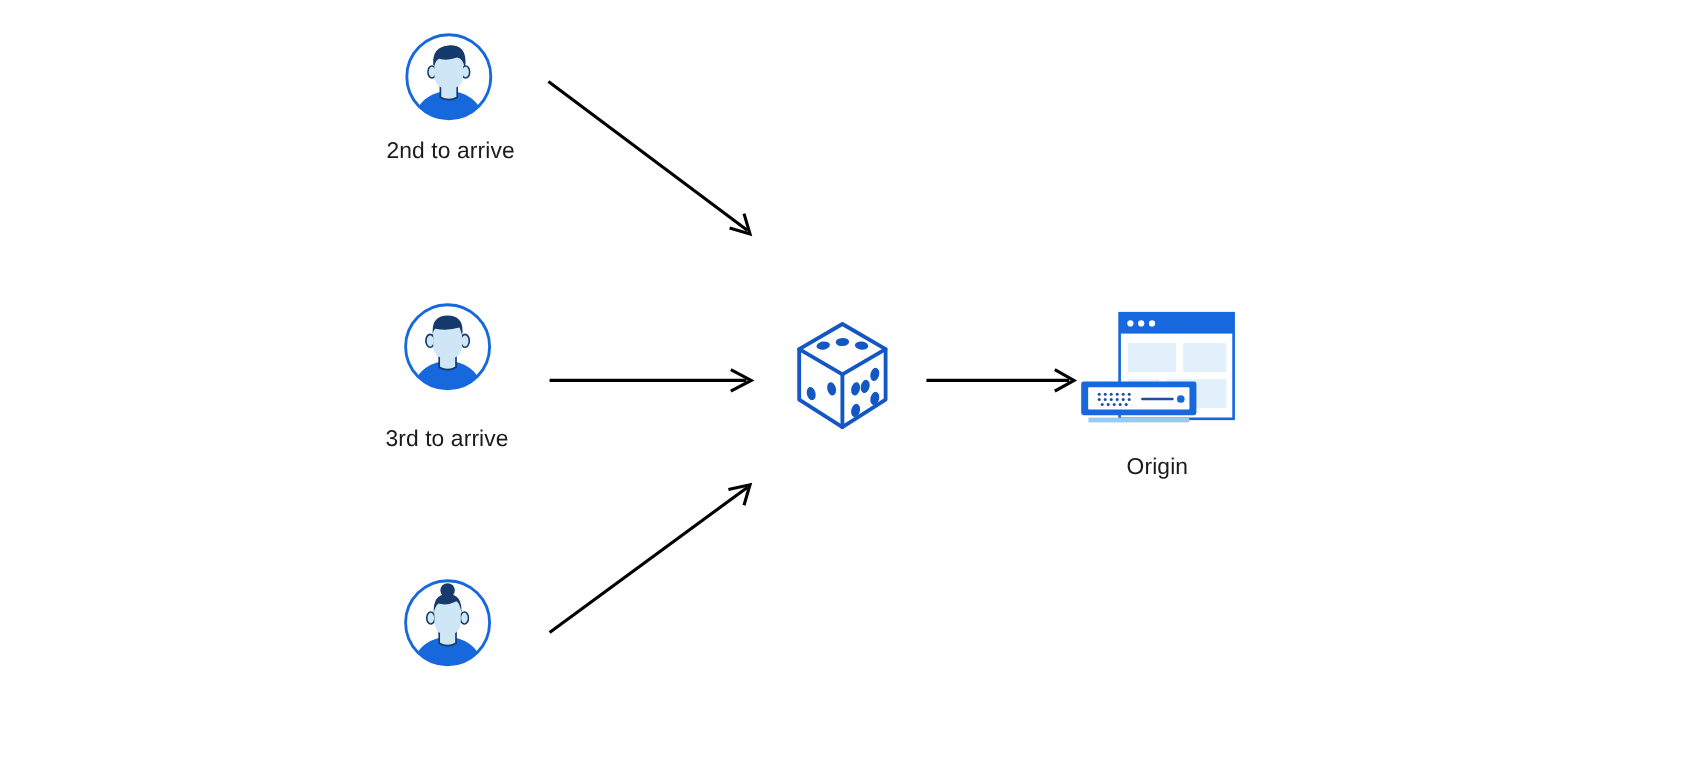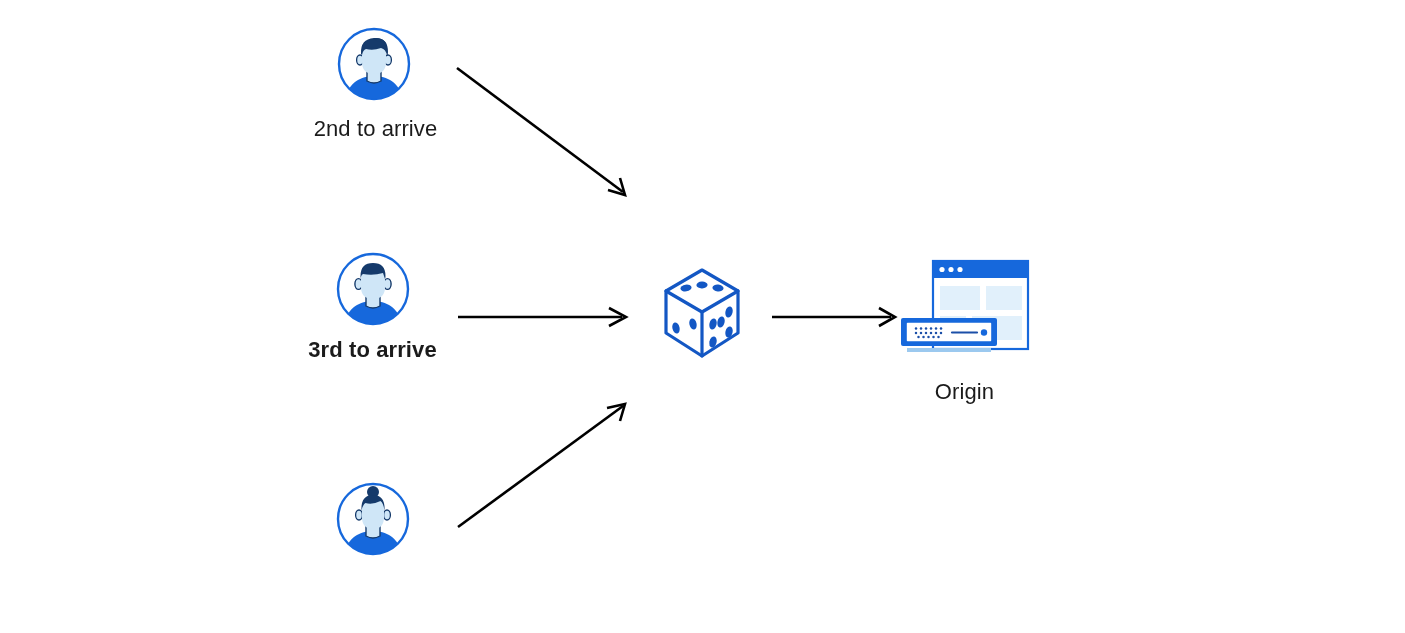--- a/index.html
+++ b/index.html
@@ -20,21 +20,21 @@
   .node {
     position: absolute;
   }
   .avatar-wrap {
     position: absolute;
     width: 76px;
     height: 76px;
   }
   .node-label {
     position: absolute;
-    font-size: 22px;
+    font-size: 19px;
     color: #1b1b1b;
     white-space: nowrap;
     text-align: center;
     letter-spacing: 0.1px;
   }
   .arrow-layer {
     position: absolute;
     left: 0;
     top: 0;
     width: 1405px;
@@ -113,21 +113,21 @@
         <path d="M8 78 C10 58, 24 50, 38 50 C52 50, 66 58, 68 78 Z" fill="#1668dc"></path>
         <path d="M31 42 h14 v13 q-7 4, -14 0 Z" fill="#cfe6f7" stroke="#153a6b" stroke-width="1.4"></path>
         <ellipse cx="23.5" cy="33" rx="3.6" ry="5.4" fill="#cfe6f7" stroke="#153a6b" stroke-width="1.4"></ellipse>
         <ellipse cx="52.5" cy="33" rx="3.6" ry="5.4" fill="#cfe6f7" stroke="#153a6b" stroke-width="1.4"></ellipse>
         <path d="M26 25 q0 -12, 12 -12 q12 0, 12 12 l0 11 q0 12, -12 12 q-12 0, -12 -12 Z" fill="#cfe6f7"></path>
 
         <path d="M25.5 25 q0 -13, 12.5 -13 q12.5 0, 12.5 13 q0 2, -0.5 3 l-2 -6 q-10 3, -20 1 q-2 1, -2.5 5 Z" fill="#153a6b"></path>
       </g>
     </svg>
   </div>
-  <div class="node-label" style="left:0; top:337px; width:745px;font-weight:bold;">3rd to arrive</div>
+  <div class="node-label" style="left:0; top:356px; width:745px;">3rd to arrive</div>
 
   <div class="avatar-wrap" style="left:335px; top:481px;">
     <svg width="76" height="76" viewBox="0 0 76 76" xmlns="http://www.w3.org/2000/svg">
       <defs>
         <clipPath id="clipC">
             <circle cx="38" cy="38" r="35"></circle>
           </clipPath>
       </defs>
       <circle cx="38" cy="38" r="35" fill="#ffffff" stroke="#1668dc" stroke-width="2.4"></circle>
       <g clip-path="url(#clipC)">

